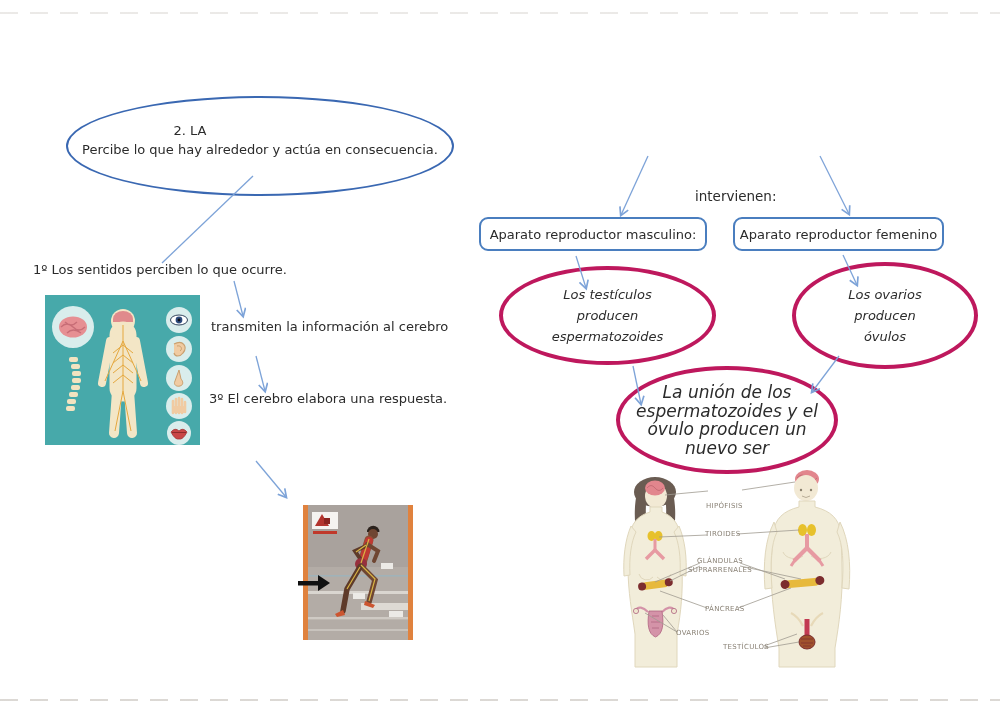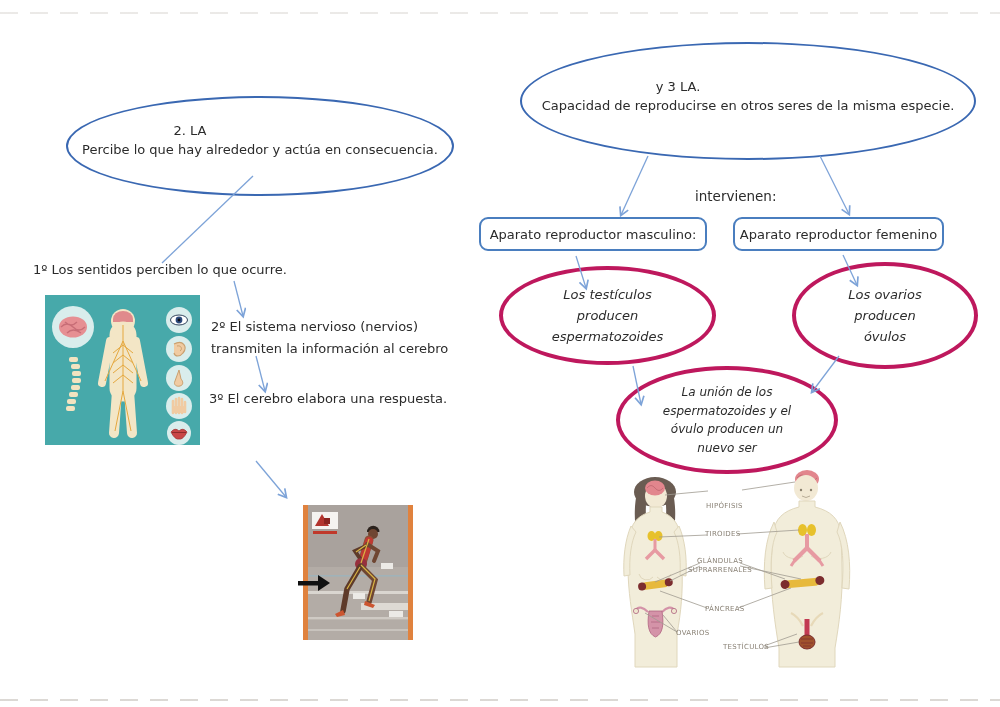--- a/index.html
+++ b/index.html
@@ -16,21 +16,21 @@
     position:absolute;border:2px solid #3a68b2;border-radius:50%;
     display:flex;flex-direction:column;align-items:center;justify-content:center;
     text-align:center;background:transparent;
   }
   .ellipse.blue1{left:66px;top:96px;width:388px;height:100px;font-size:13px;line-height:19px;padding-bottom:12px;box-sizing:border-box;}
   .ellipse.blue2{left:520px;top:42px;width:456px;height:118px;font-size:13px;line-height:19px;padding-bottom:10px;box-sizing:border-box;}
   .ellipse .title{display:block;transform:translateX(-70px);}
   .ellipse.green{border:4px solid #be185d;font-size:13px;line-height:21px;font-style:italic;}
   .ellipse.gA{left:499px;top:266px;width:209px;height:91px;}
   .ellipse.gB{left:792px;top:262px;width:178px;height:99px;}
-  .ellipse.gC{left:616px;top:366px;width:214px;height:100px;font-size:12px;line-height:18.5px;}
+  .ellipse.gC{left:616px;top:366px;width:214px;height:100px;font-size:17px;line-height:18.5px;}
 
   .rectbox{
     position:absolute;top:217px;height:34px;border:2px solid #4a7ebf;border-radius:9px;
     display:flex;align-items:center;justify-content:center;font-size:13px;
     box-sizing:border-box;background:#ffffff;
   }
   .rectbox.male{left:479px;width:228px;}
   .rectbox.female{left:733px;width:211px;}
 
   .step{position:absolute;font-size:13px;white-space:nowrap;}
@@ -57,24 +57,20 @@
 <div class="canvas">
 
   <div class="dotline top"></div>
   <div class="dotline bottom"></div>
 
   <div class="ellipse blue1">
     <span class="title">2. LA</span>
     <span>Percibe lo que hay alrededor y actúa en consecuencia.</span>
   </div>
 
-  <div class="ellipse blue2">
-    <span class="title">y 3 LA.</span>
-    <span>Capacidad de reproducirse en otros seres de la misma especie.</span>
-  </div>
 
   <div class="interv">intervienen:</div>
 
   <div class="rectbox male">
     <span>Aparato reproductor masculino:</span>
   </div>
   <div class="rectbox female">
     <span>Aparato reproductor femenino</span>
   </div>
 
@@ -90,21 +86,20 @@
   </div>
   <div class="ellipse green gC">
     <span>La unión de los</span>
     <span>espermatozoides y el</span>
     <span>óvulo producen un</span>
     <span>nuevo ser</span>
   </div>
 
   <div class="step s1">1º Los sentidos perciben lo que ocurre.</div>
   <div class="step s2">
-    <span style="display:block">2º El sistema nervioso (nervios)</span>
     <span style="display:block">transmiten la información al cerebro</span>
   </div>
   <div class="step s3">3º El cerebro elabora una respuesta.</div>
 
   <div class="img-frame nervous">
     <svg width="155" height="150" viewBox="0 0 155 150">
       <rect x="0" y="0" width="155" height="150" fill="#47a9aa"></rect>
       <g>
         <circle cx="28" cy="32" r="21" fill="#d9edec"></circle>
         <ellipse cx="28" cy="32" rx="14" ry="10.5" fill="#e68f93"></ellipse>

